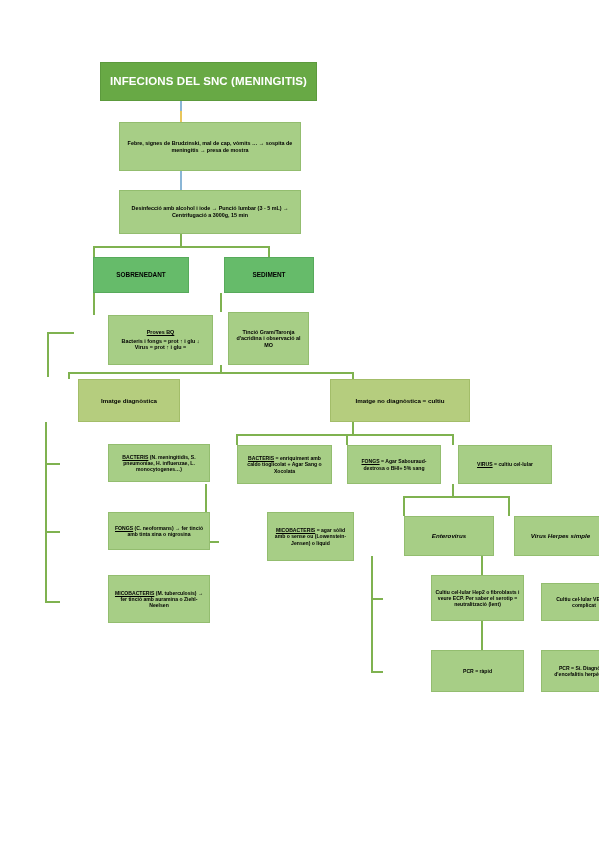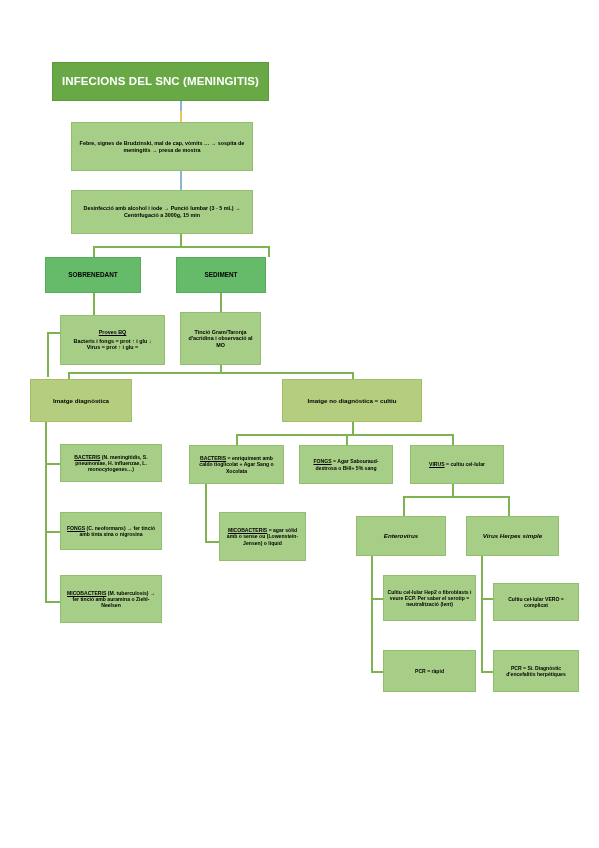--- a/index.html
+++ b/index.html
@@ -25,20 +25,21 @@
     box-sizing: border-box;
     display: flex;
     align-items: center;
     justify-content: center;
     text-align: center;
     border: 1px solid #8fb06a;
     color: #000000;
     line-height: 1.22;
     padding: 4px 3px;
     z-index: 3;
+    margin-left: 48px;
   }
   .node span.txt { display: block; width: 100%; }
 
   
   .c-header {
     background: #68a945;
     border: 1px solid #5c9a3d;
     color: #ffffff;
     font-size: 11.5px;
     font-weight: bold;

